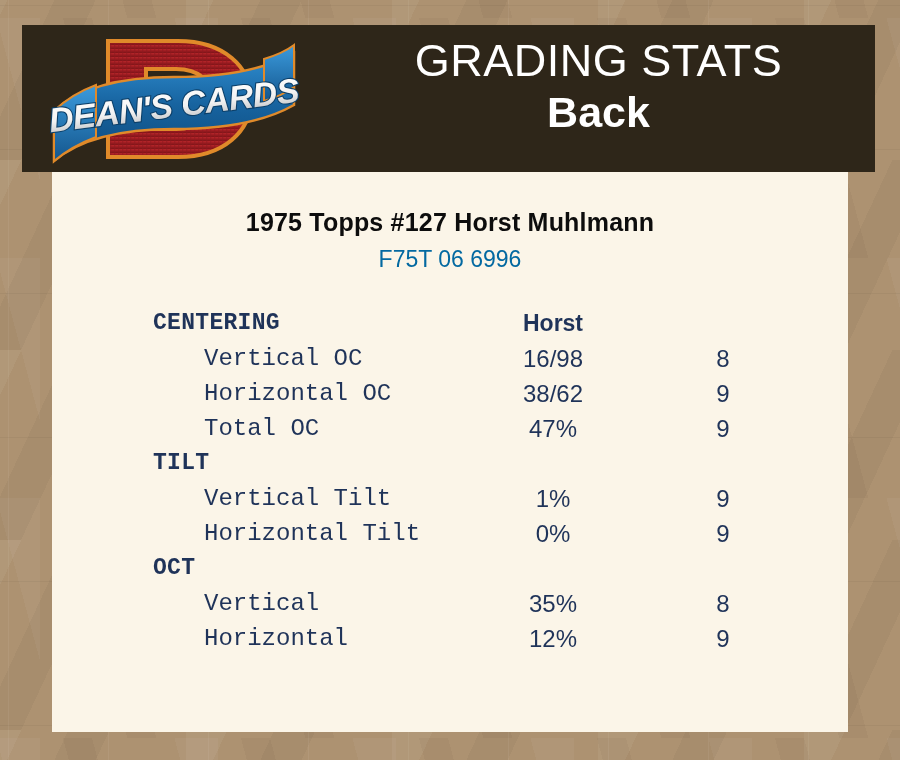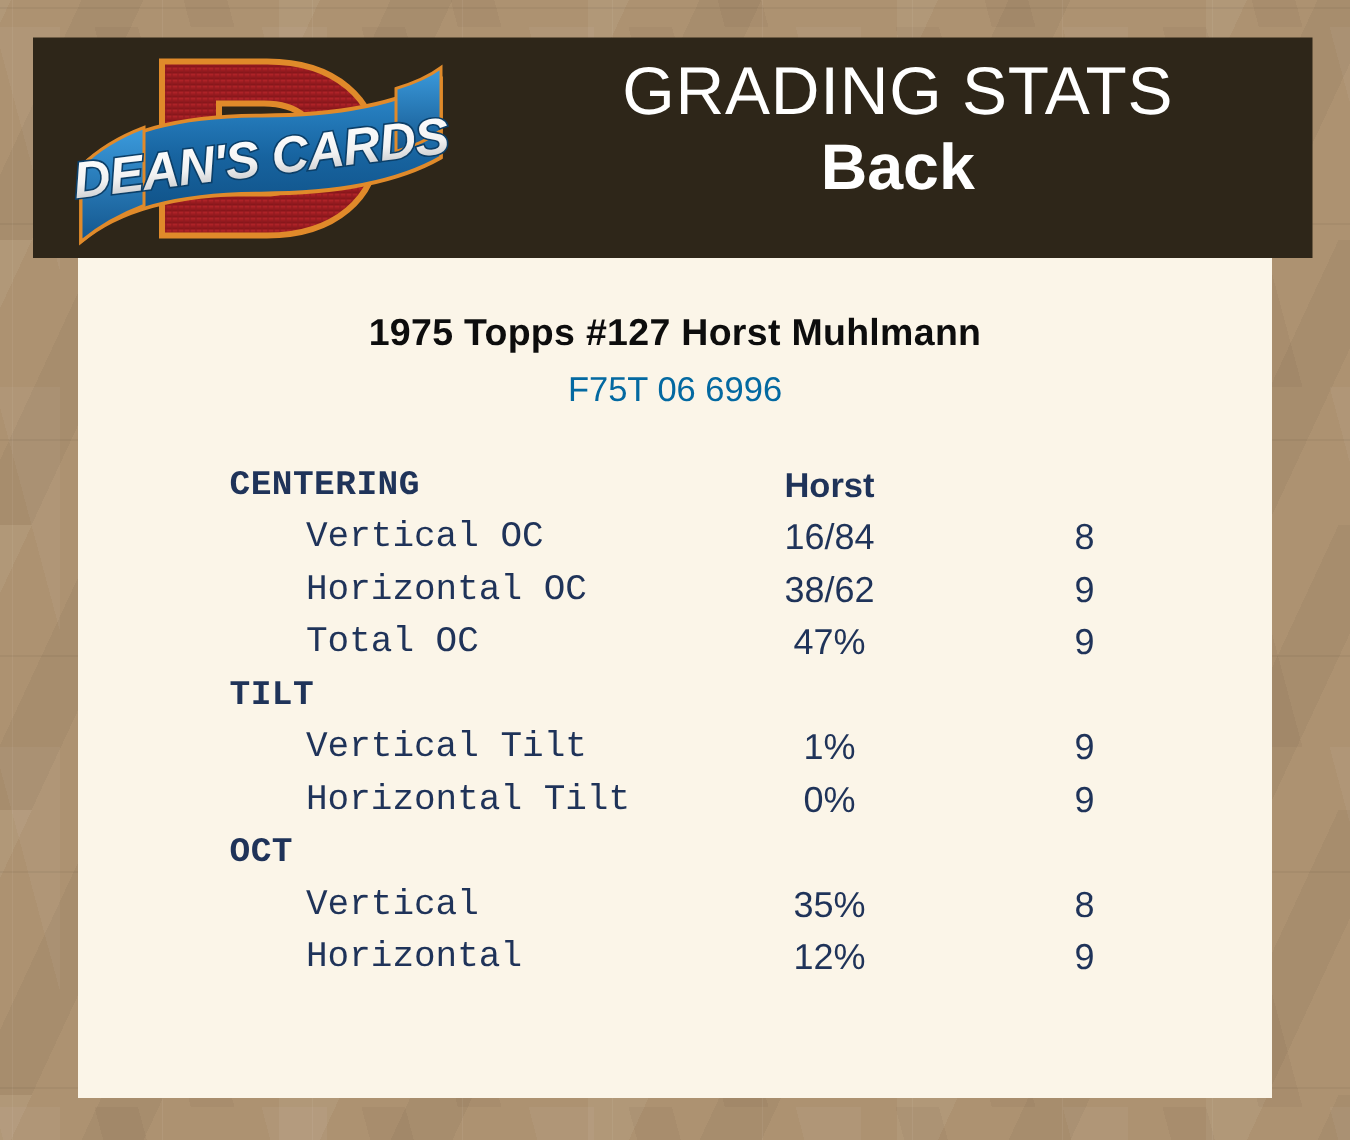--- a/index.html
+++ b/index.html
@@ -232,21 +232,21 @@
     <div id="card-title">1975 Topps #127 Horst Muhlmann</div>
     <div id="card-subtitle">F75T 06 6996</div>
 
     <div id="stats">
         <div class="stat-row head">
           <div class="stat-label section">CENTERING</div>
           <div class="stat-value">Horst</div>
         </div>
         <div class="stat-row">
           <div class="stat-label item">Vertical OC</div>
-          <div class="stat-value">16/84</div>
+          <div class="stat-value">16/98</div>
           <div class="stat-grade">8</div>
         </div>
         <div class="stat-row">
           <div class="stat-label item">Horizontal OC</div>
           <div class="stat-value">38/62</div>
           <div class="stat-grade">9</div>
         </div>
         <div class="stat-row">
           <div class="stat-label item">Total OC</div>
           <div class="stat-value">47%</div>

